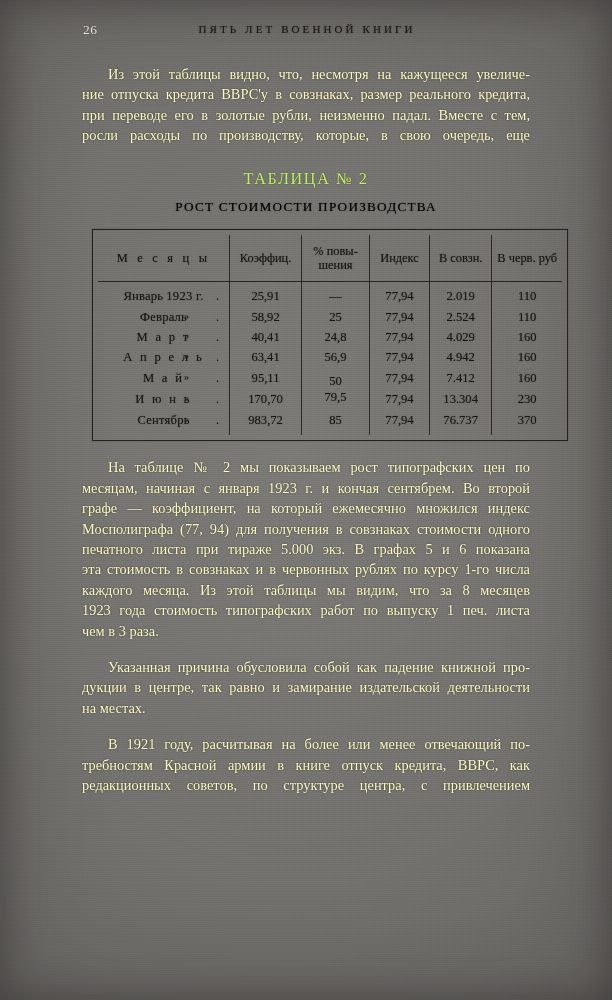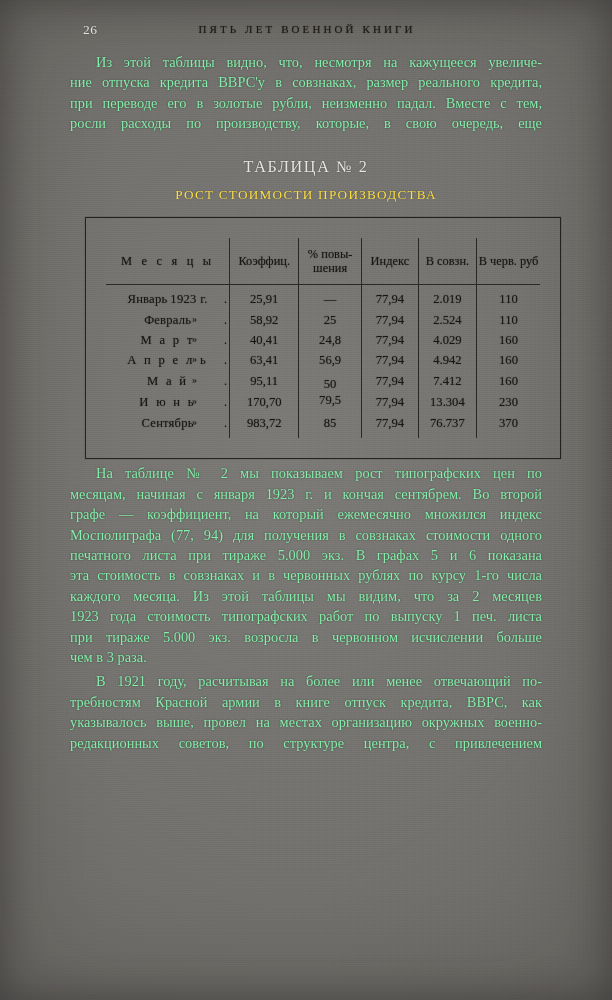--- a/index.html
+++ b/index.html
@@ -74,64 +74,64 @@
     font-size: 11px;
     letter-spacing: 3.1px;
     text-transform: uppercase;
     color: #1d1a17;
     text-shadow: 0 0 1.2px rgba(20,18,16,0.6);
     padding-left: 10px;
   }
 
   
   p.para {
-    margin: 4px;
+    margin: 16px;
     font-size: 14.4px;
     line-height: 20.4px;
     text-align: justify;
-    color: #86efac;
+    color: #fef9c3;
     text-shadow: 0 0 1.15px rgba(20,18,16,0.55), 0 0 2.6px rgba(20,18,16,0.22);
   }
   p.para .ln {
     display: block;
     white-space: nowrap;
   }
   p.para .ln.j {
     text-align: justify;
     text-align-last: justify;
   }
   .para-intro { margin-top: 10px; }
   .para-after-table { margin-top: 18px; }
   .para-tight { margin-top: 0px; }
 
   
   .tbl-caption {
     text-align: center;
     font-size: 16.2px;
     letter-spacing: 1.6px;
     margin-top: 24px;
-    color: #e5e5e5;
+    color: #bef264;
     text-shadow: 0 0 1.2px rgba(20,18,16,0.6);
   }
   .tbl-subcaption {
     text-align: center;
     font-size: 13.2px;
     letter-spacing: 1.25px;
     margin-top: 10px;
-    color: #fde047;
+    color: #000000;
     text-shadow: 0 0 1.2px rgba(20,18,16,0.6);
   }
 
   
   .tbl-wrap {
     margin-top: 14px;
-    margin-left: 19px;
+    margin-left: 26px;
     width: 476px;
     border: 1.6px solid #242120;
-    padding: 20px;
+    padding: 5px;
     box-sizing: border-box;
     box-shadow: 0 0 1px rgba(20,18,16,0.5);
   }
   table.stat {
     width: 100%;
     border-collapse: collapse;
     font-size: 12.3px;
     color: #191714;
     text-shadow: 0 0 1.05px rgba(20,18,16,0.5);
   }
@@ -296,27 +296,30 @@
     </table>
   </div>
 
   <p class="para para-after-table">
     <span class="ln j" style="text-indent:26px;">На таблице № 2 мы показываем рост типографских цен по</span>
     <span class="ln j">месяцам, начиная с января 1923 г. и кончая сентябрем. Во второй</span>
     <span class="ln j">графе — коэффициент, на который ежемесячно множился индекс</span>
     <span class="ln j">Мосполиграфа (77, 94) для получения в совзнаках стоимости одного</span>
     <span class="ln j">печатного листа при тираже 5.000 экз. В графах 5 и 6 показана</span>
     <span class="ln j">эта стоимость в совзнаках и в червонных рублях по курсу 1-го числа</span>
-    <span class="ln j">каждого месяца. Из этой таблицы мы видим, что за 2 месяцев</span>
+    <span class="ln j">каждого месяца. Из этой таблицы мы видим, что за 8 месяцев</span>
     <span class="ln j">1923 года стоимость типографских работ по выпуску 1 печ. листа</span>
-    <span class="ln j">при тираже 5.000 экз. возросла в червонном исчислении больше</span>
     <span class="ln">чем в 3 раза.</span>
   </p>
 
+  <p class="para para-tight">
+    <span class="ln j" style="text-indent:26px;">Указанная причина обусловила собой как падение книжной про-</span>
+    <span class="ln j">дукции в центре, так равно и замирание издательской деятельности</span>
+    <span class="ln">на местах.</span>
+  </p>
 
   <p class="para para-tight">
     <span class="ln j" style="text-indent:26px;">В 1921 году, расчитывая на более или менее отвечающий по-</span>
     <span class="ln j">требностям Красной армии в книге отпуск кредита, ВВРС, как</span>
-    <span class="ln j">указывалось выше, провел на местах организацию окружных военно-</span>
     <span class="ln j">редакционных советов, по структуре центра, с привлечением</span>
   </p>
 
 </div>
 
 </body></html>

